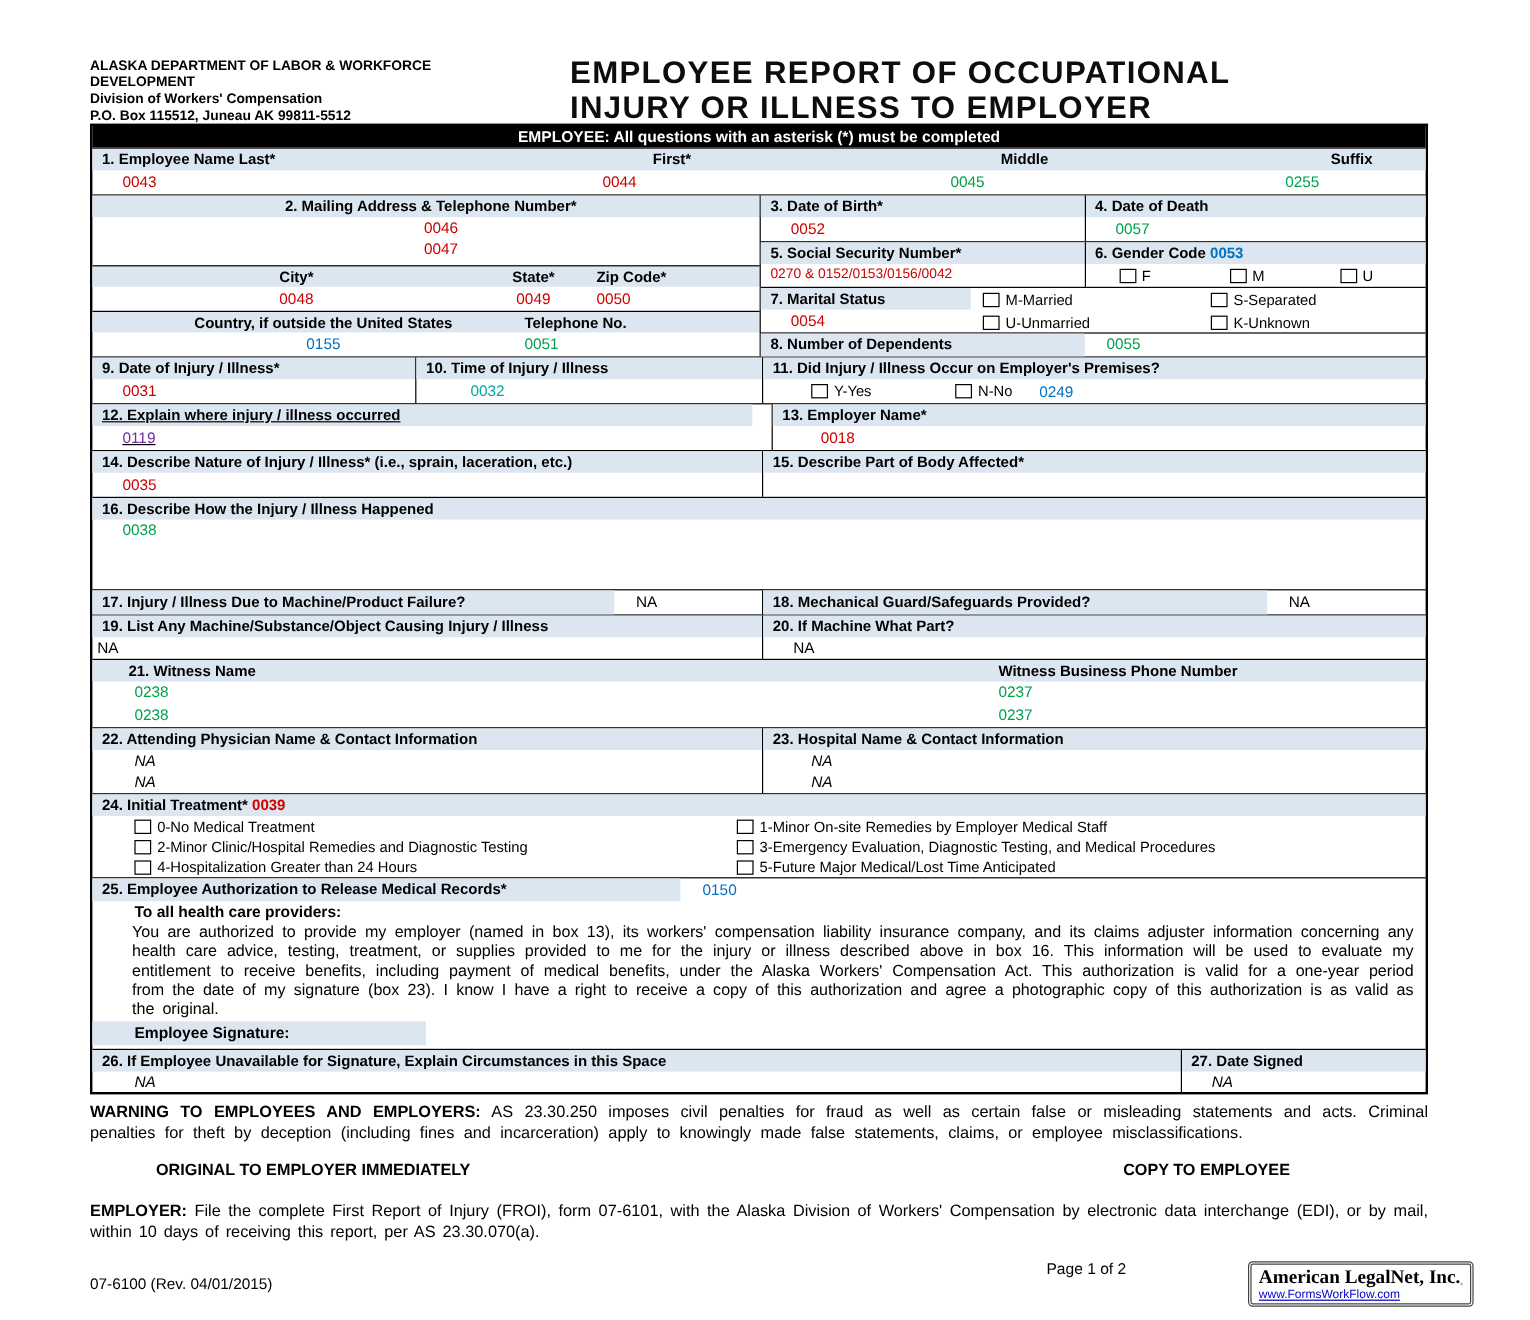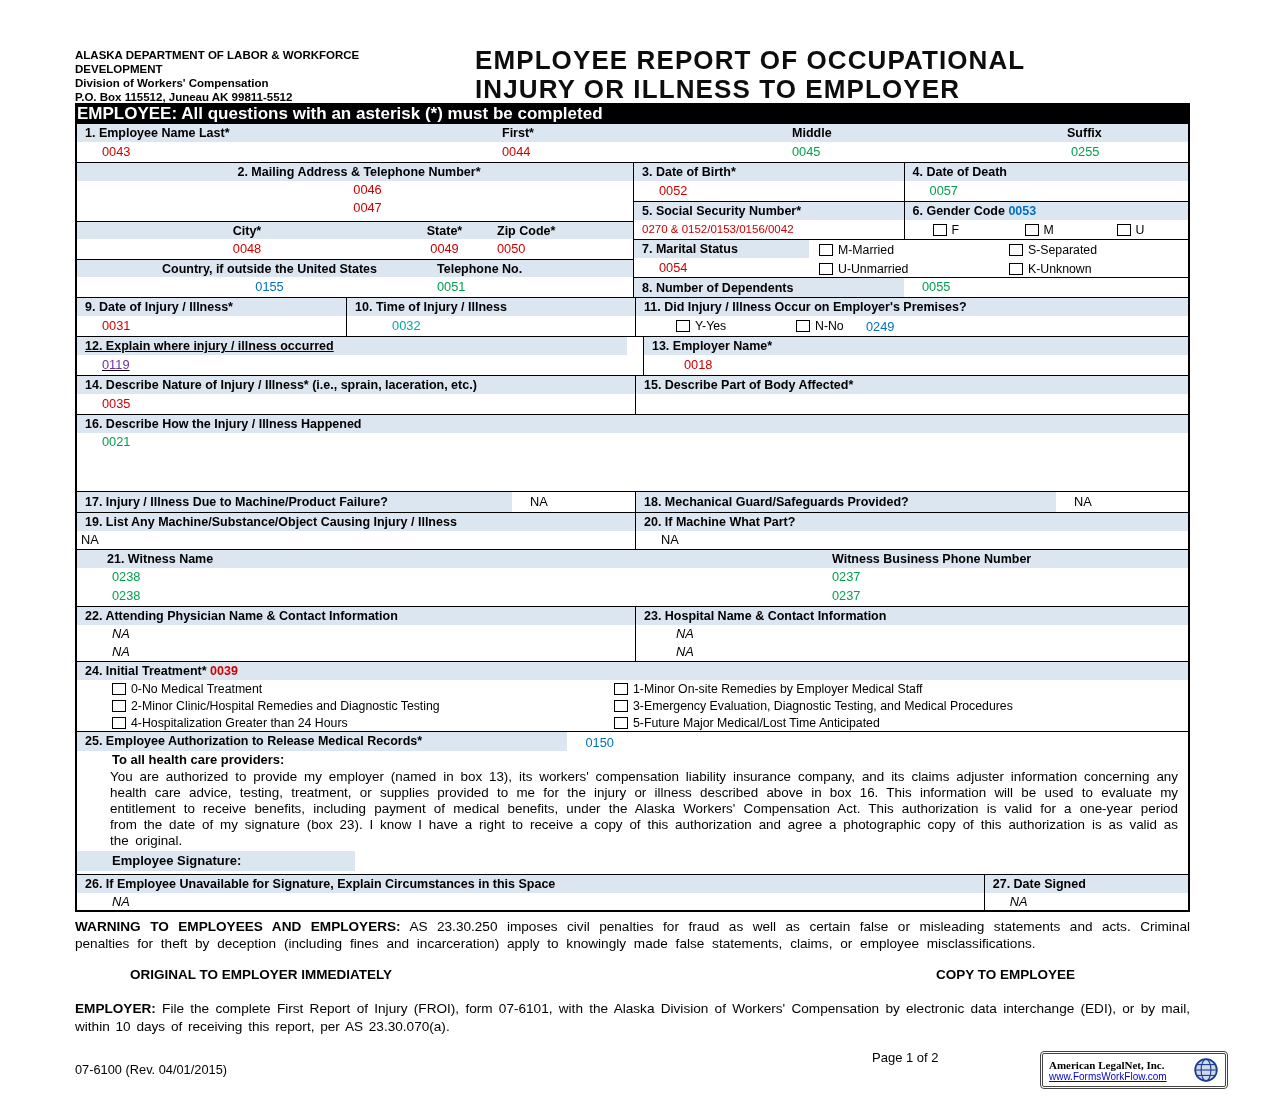--- a/index.html
+++ b/index.html
@@ -7,21 +7,21 @@
   body { font-family:"Liberation Sans", sans-serif; background:#ffffff; color:#000; }
   .page { position:relative; width:1275px; height:1100px; background:#fff; overflow:hidden; }
   .content { position:absolute; left:75px; top:45px; width:1115px; }
 
   .flexrow { display:flex; }
   .top { display:flex; height:58px; }
   .dept { width:400px; font-size:11.5px; font-weight:bold; line-height:14px; padding-top:3px; }
   .title { font-size:26px; font-weight:bold; letter-spacing:1.1px; line-height:29px; padding-top:1px; color:#0d0d0d; white-space:nowrap; }
 
   .table { border:2px solid #000; }
-  .banner { background:#000; color:#fff; font-weight:bold; font-size:17px; height:18px; line-height:18px; }
+  .banner { background:#000; color:#fff; font-weight:bold; font-size:13px; text-align:center; height:18px; line-height:18px; }
   .row { border-top:1.5px solid #000; }
   .bt { border-top:1.5px solid #000; }
   .bl { border-left:1.5px solid #000; }
   .band { background:#dce6f1; }
   .hline { height:18px; line-height:18px; font-size:12.5px; }
   .vline { height:20px; line-height:19px; font-size:12.8px; }
   .lbl { font-weight:bold; font-size:12.5px; }
   .v12 { font-size:12.8px; line-height:18px; }
 
   .pl4{padding-left:4px;} .pl8{padding-left:8px;} .pl18{padding-left:18px;}
@@ -39,21 +39,21 @@
 
   .para { margin:1px 10px 2px 33px; text-align:justify; font-size:13.4px; line-height:16px; word-spacing:3px; }
 
   .warning { margin-top:6px; text-align:justify; font-size:13.6px; line-height:17px; word-spacing:4px; }
   .dist { margin-top:15px; display:flex; justify-content:space-between; font-size:13.5px; }
   .empnote { margin-top:18px; text-align:justify; font-size:13.6px; line-height:17.5px; word-spacing:2px; }
 
   .formnum { position:absolute; left:75px; top:1062px; font-size:12.8px; }
   .pagenum { position:absolute; left:872px; top:1050px; font-size:13px; }
   .legalnet { position:absolute; left:1040px; top:1051px; width:188px; height:38px; border:3px double #444; border-radius:4px; background:#fff; display:flex; align-items:center; justify-content:space-between; padding:2px 6px; }
-  .ln-name { font-family:"Liberation Serif", serif; font-weight:bold; font-size:11px; white-space:nowrap; }
+  .ln-name { font-family:"Liberation Serif", serif; font-weight:bold; font-size:16px; white-space:nowrap; }
   .ln-url { font-size:10px; color:#0000cc; text-decoration:underline; white-space:nowrap; }
 </style>
 </head>
 <body>
 
 <div class="page">
   <div class="content">
 
     <div class="top">
       <div class="dept">
@@ -67,21 +67,21 @@
         <div>INJURY OR ILLNESS TO EMPLOYER</div>
       </div>
     </div>
 
     <div class="table">
       <div class="banner">EMPLOYEE:  All questions with an asterisk (*) must be completed</div>
 
       <div class="row">
         <div class="band hline flexrow">
           <span class="lbl pl8" style="width:425px;">1. Employee Name Last*</span>
-          <span class="lbl" style="width:290px;">First*</span>
+          <span class="lbl" style="width:290px;margin-left:42px;">First*</span>
           <span class="lbl" style="width:275px;">Middle</span>
           <span class="lbl">Suffix</span>
         </div>
         <div class="vline flexrow">
           <span class="red pl25" style="width:425px;">0043</span>
           <span class="red" style="width:290px;">0044</span>
           <span class="green" style="width:275px;">0045</span>
           <span class="green pl4">0255</span>
         </div>
       </div>
@@ -227,21 +227,21 @@
           <div class="band hline"><span class="lbl pl8">14. Describe Nature of Injury / Illness* (i.e., sprain, laceration, etc.)</span></div>
           <div class="vline pl25 red">0035</div>
         </div>
         <div style="width:555px;" class="bl">
           <div class="band hline"><span class="lbl pl8">15. Describe Part of Body Affected*</span></div>
         </div>
       </div>
 
       <div class="row">
         <div class="band hline"><span class="lbl pl8">16. Describe How the Injury / Illness Happened</span></div>
-        <div style="height:58px;" class="pl25 green v12">0021</div>
+        <div style="height:58px;" class="pl25 green v12">0038</div>
       </div>
 
       <div class="row flexrow" style="height:21px;">
         <div style="width:560px;" class="flexrow">
           <span class="band lbl pl8" style="width:435px; line-height:20px;">17. Injury / Illness Due to Machine/Product Failure?</span>
           <span style="margin-left:18px; line-height:20px; font-size:12.8px;">NA</span>
         </div>
         <div style="width:555px;" class="bl flexrow">
           <span class="band lbl pl8" style="width:420px; line-height:20px;">18. Mechanical Guard/Safeguards Provided?</span>
           <span style="margin-left:18px; line-height:20px; font-size:12.8px;">NA</span>

